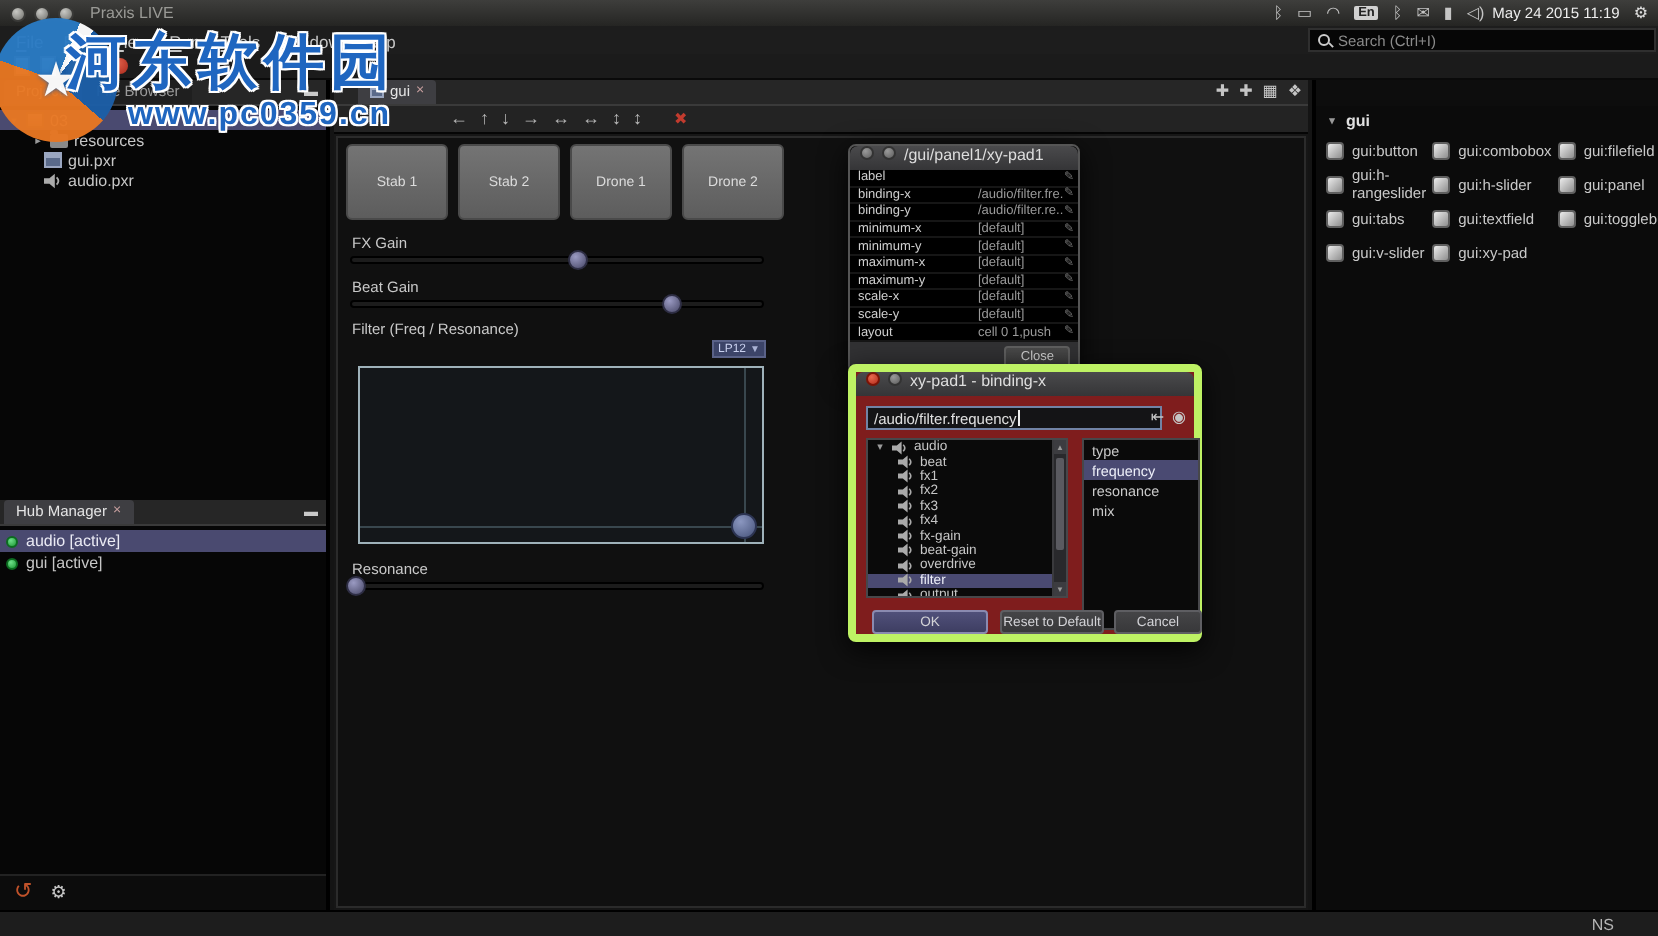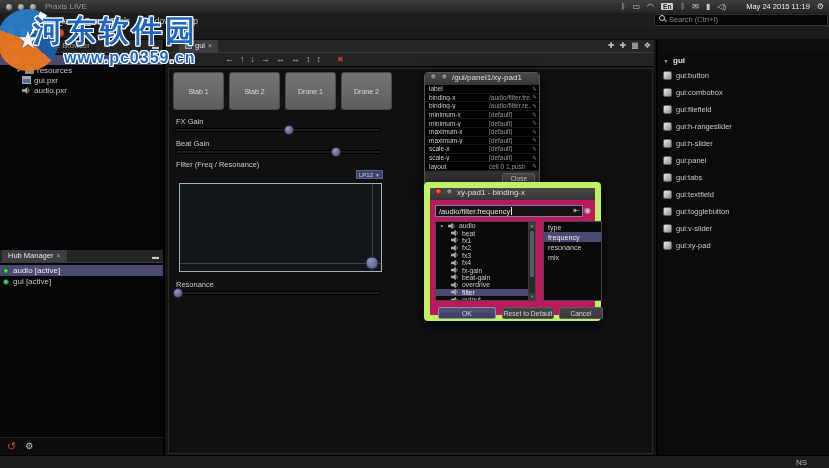--- a/index.html
+++ b/index.html
@@ -17,21 +17,21 @@
   .tray-ic{opacity:.9}
   .tray-ic.boxed{background:#e2e2e2;color:#222;font-weight:bold;font-size:6.5px;padding:0 2px;border-radius:1px}
   .clock{color:#eee;font-size:7.5px}
   .sys-gear{color:#ddd;font-size:8px}
 
   
   .menubar{position:absolute;top:13px;left:0;right:0;height:14px;background:#1d1d1d;display:flex;align-items:flex-end;padding-left:3px;z-index:4}
   .menu-item{padding:1px 5px;font-size:8.5px;color:#c6c6c6}
   .menu-item::first-letter{text-decoration:underline}
   .searchbox{position:absolute;top:14px;right:1px;width:174px;height:12px;background:#060606;border:1px solid #2f2f2f;
-             display:flex;gap:4px;padding:0 4px;z-index:6}
+             display:flex;align-items:center;gap:4px;padding:0 4px;z-index:6}
   .search-icon{width:6px;height:6px;border:1px solid #ccc;border-radius:50%;position:relative;flex:none}
   .search-icon::after{content:"";position:absolute;width:3px;height:1px;background:#ccc;transform:rotate(45deg);right:-3px;bottom:-1px}
   .search-text{color:#8a8a8a;font-size:7.5px;white-space:nowrap}
 
   
   .toolbar{position:absolute;top:27px;left:0;right:0;height:13px;background:#1b1b1b;border-bottom:1px solid #0a0a0a;
            display:flex;align-items:center;gap:5px;padding-left:7px;z-index:3}
   .doc-icon{width:8px;height:10px;background:linear-gradient(#e8e8e8,#b5b5b5);border:1px solid #777}
   .record-icon{width:8px;height:8px;border-radius:50%;background:radial-gradient(circle at 35% 30%,#e0604a,#a92a1c);margin-left:10px}
   .play-icon{width:0;height:0;border-left:7px solid #c9c9c9;border-top:4px solid transparent;border-bottom:4px solid transparent;margin-left:8px}
@@ -91,54 +91,54 @@
   .xy-pad{position:absolute;left:10px;top:114px;width:203px;height:89px;background:#14171a;border:1px solid #9fb2ba}
   .xy-vline{position:absolute;top:0;bottom:0;width:1px;background:#39474e}
   .xy-hline{position:absolute;left:0;right:0;height:1px;background:#39474e}
   .xy-ball{position:absolute;width:13px;height:13px;border-radius:50%;transform:translate(-50%,-50%);
            background:radial-gradient(circle at 35% 30%,#8b97c0,#46537a);border:1px solid #2c3452}
 
   
   .right-panel{position:absolute;top:40px;left:656px;right:0;bottom:13px;background:#0d0d0d;border-left:2px solid #000}
   .palette{position:absolute;top:13px;left:0;right:0;bottom:0;background:#0b0b0b}
   .category{display:flex;align-items:center;gap:4px;padding:3px 0 2px 5px;font-size:8px;font-weight:bold;color:#e0e0e0}
-  .pal-grid{display:grid;grid-template-columns:1fr;row-gap:7px;padding:3px 16px 0 2px}
+  .pal-grid{display:grid;grid-template-columns:1fr 1fr 1fr;row-gap:7px;padding:3px 16px 0 2px}
   .pal-item{display:flex;align-items:center;gap:4px;font-size:7.5px;color:#c9c9c9;padding-left:3px;height:10px}
   .bean-icon{width:9px;height:9px;background:linear-gradient(135deg,#ececec,#8e8e8e);border:1px solid #5f5f5f;border-radius:2px;flex:none}
 
   
   .dialog{position:absolute;border-radius:4px;box-shadow:0 4px 14px rgba(0,0,0,.85);z-index:10}
   .dlg-titlebar{height:12px;display:flex;align-items:flex-start;gap:4px;padding:0 5px;border-radius:4px 4px 0 0;
                 background:linear-gradient(#4a4a4c,#353537);font-size:8px;font-weight:normal;color:#dedede}
   .dlg-circle{width:7px;height:7px;border-radius:50%;background:radial-gradient(circle at 35% 30%,#9a9a9a,#5c5c5c);border:1px solid #333;flex:none}
   .dlg-circle.red{background:radial-gradient(circle at 35% 30%,#e9694f,#b22c1c);border-color:#7a1407}
 
   .props-dialog{left:424px;top:72px;width:116px;background:#000;border:1px solid #555}
   .props-rows{background:#000}
   .prop-row{display:flex;align-items:center;height:8.6px;border-bottom:1px solid #161616;padding:0 2px 0 4px;font-size:6.5px}
   .prop-name{flex:0 0 60px;color:#cfcfcf;overflow:hidden;white-space:nowrap}
   .prop-value{flex:1;color:#9a9a9a;overflow:hidden;white-space:nowrap}
   .prop-edit{flex:none;color:#777;font-size:6px;line-height:1}
   .props-footer{height:15px;background:#313133;border-radius:0 0 4px 4px;display:flex;align-items:center;justify-content:flex-end;padding-right:4px}
   .close-btn{background:linear-gradient(#4a4a4a,#3a3a3a);border:1px solid #5f5f5f;border-radius:2px;color:#d2d2d2;
              font-size:6.5px;padding:1px 7px}
 
-  .bind-dialog{left:424px;top:182px;width:177px;height:139px;background:#be185d;border:6px solid #bef264}
+  .bind-dialog{left:424px;top:182px;width:177px;height:139px;background:#7f1d1d;border:4px solid #bef264}
   .addr-field{position:absolute;left:5px;top:17px;width:148px;height:12px;background:#141416;border:1px solid #7183a5;
               color:#e0e0e0;font-size:7.5px;display:flex;align-items:center;padding:0 3px;white-space:nowrap;overflow:hidden}
   .caret{display:inline-block;width:1px;height:8px;background:#eee;margin-left:1px}
   .addr-icons{position:absolute;right:4px;top:18px;display:flex;gap:4px;color:#c5c5c5;font-size:8px}
   .bind-tree{position:absolute;left:5px;top:33px;width:101px;height:80px;background:#0a0a0a;border:1px solid #47474a;overflow:hidden}
   .bt-row{display:flex;align-items:center;gap:3px;height:7.4px;padding-left:3px;font-size:6.8px;color:#c6c6c6;white-space:nowrap}
   .bt-row.child{padding-left:15px}
   .bt-row.selected{background:#4a4a72;color:#eceef8}
   .bind-scroll{position:absolute;right:0;top:0;bottom:0;width:7px;background:#29292c;border-left:1px solid #3a3a3d}
   .scroll-arrow{position:absolute;left:0;right:0;height:7px;background:#3c3c40;color:#9a9a9a;font-size:4px;text-align:center;line-height:7px}
   .scroll-thumb{position:absolute;left:1px;right:1px;top:9px;height:46px;background:#5a5a60;border-radius:1px}
-  .bind-ports{position:absolute;left:113px;top:33px;width:59px;height:80px;background:#0a0a0a;border:1px solid #47474a;overflow:hidden}
+  .bind-ports{position:absolute;left:113px;top:33px;width:59px;height:96px;background:#0a0a0a;border:1px solid #47474a;overflow:hidden}
   .port-row{display:flex;align-items:center;height:10.2px;padding-left:4px;font-size:7.2px;color:#c9c9c9}
   .port-row.selected{background:#4a4a72;color:#eceef8}
   .bind-btn{position:absolute;top:119px;height:12px;border-radius:2px;font-size:6.8px;color:#d2d2d6;
             display:flex;align-items:center;justify-content:center;background:linear-gradient(#454547,#38383a);border:1px solid #5e5e62}
   .bind-btn.primary{left:8px;width:58px;background:linear-gradient(#50507a,#3e3e62);border:1px solid #8a8ab0}
   .bind-btn.reset{left:72px;width:52px}
   .bind-btn.cancel{left:129px;width:44px}
 
   
   .statusbar{position:absolute;left:0;right:0;bottom:0;height:13px;background:#1d1d1d;border-top:1px solid #000;z-index:5}
@@ -172,21 +172,21 @@
 
     <span class="tray-ic">ᛒ</span>
         <span class="tray-ic">▭</span>
         <span class="tray-ic">◠</span>
         <span class="tray-ic boxed">En</span>
         <span class="tray-ic">ᛒ</span>
         <span class="tray-ic">✉</span>
         <span class="tray-ic">▮</span>
         <span class="tray-ic">◁)</span>
       </div>
-    <span class="clock" style="margin-left:20px">May 24 2015 11:19</span>
+    <span class="clock" style="margin-left:4px">May 24 2015 11:19</span>
     <span class="sys-gear" style="margin-left:7px">⚙</span>
   </div>
 
   <div class="menubar">
 
   <span class="menu-item">File</span>
       <span class="menu-item">Edit</span>
       <span class="menu-item">View</span>
       <span class="menu-item">Run</span>
       <span class="menu-item">Tools</span>

